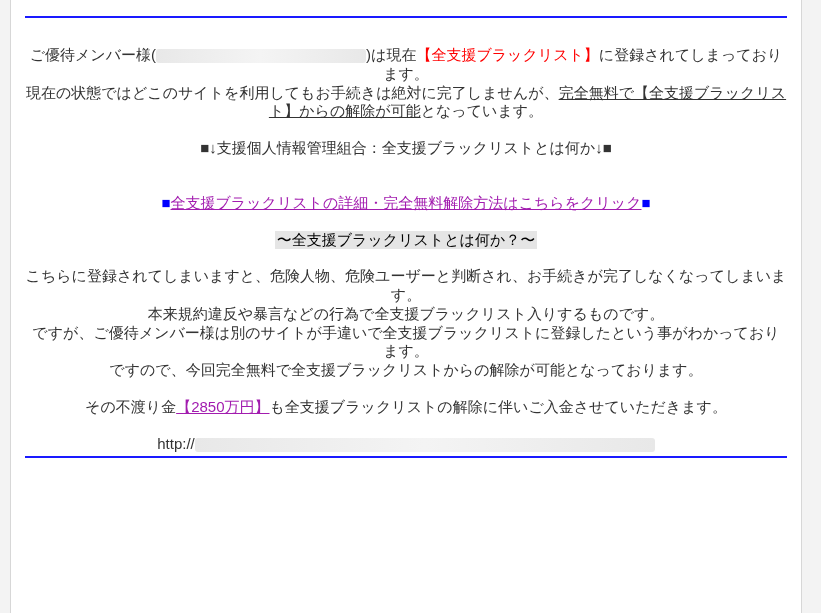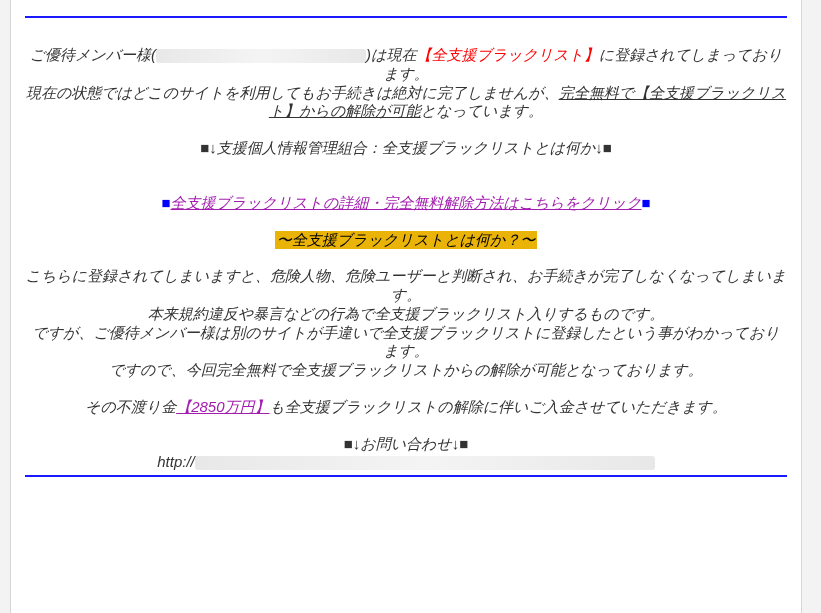--- a/index.html
+++ b/index.html
@@ -13,21 +13,20 @@
   }
   .panel{
     position:absolute;
     left:10px;top:0;
     width:792px;height:613px;
     background:#ffffff;
     border-left:1px solid #d7d7d7;
     border-right:1px solid #d7d7d7;
     box-sizing:border-box;
     padding:10px 14px 0 14px;
-    font-style:italic;
   }
   .hr{
     border:none;
     border-top:2px solid #1a1aff;
     margin:6px 0 28px 0;
   }
   .hr-bottom{
     border:none;
     border-top:2px solid #1a1aff;
     margin:3px 0 0 0;
@@ -43,21 +42,21 @@
   .ul{text-decoration:underline}
   .blue-link{color:#0000ff;}
   .blue-link a,
   .blue-link span.lk{
     color:#a21caf;
     text-decoration:underline;
     cursor:pointer;
   }
   .yellow{
     display:inline-block;
-    background:#eab308;
+    background:#e5e5e5;
     color:#000;
     padding:0 2px;
   }
   .mask{
     display:inline-block;
     vertical-align:middle;
     height:14px;
     border-radius:3px;
     background:linear-gradient(90deg,#e8e8e8,#f4f4f4,#e8e8e8);
   }
@@ -107,20 +106,19 @@
     <p>ですので、今回完全無料で全支援ブラックリストからの解除が可能となっております。</p>
 
     <span class="sp"></span>
 
     <p>
       <span>その不渡り金</span><span class="blue-link"><span class="lk">【2850万円】</span></span><span>も全支援ブラックリストの解除に伴いご入金させていただきます。</span>
     </p>
 
     <span class="sp"></span>
 
-    <p>■↓お問い合わせ↓■</p>
     <p>
       <span>http://</span><span class="mask" style="width:460px"></span>
     </p>
   </div>
 
   <hr class="hr-bottom">
 </div>
 
 </body></html>

